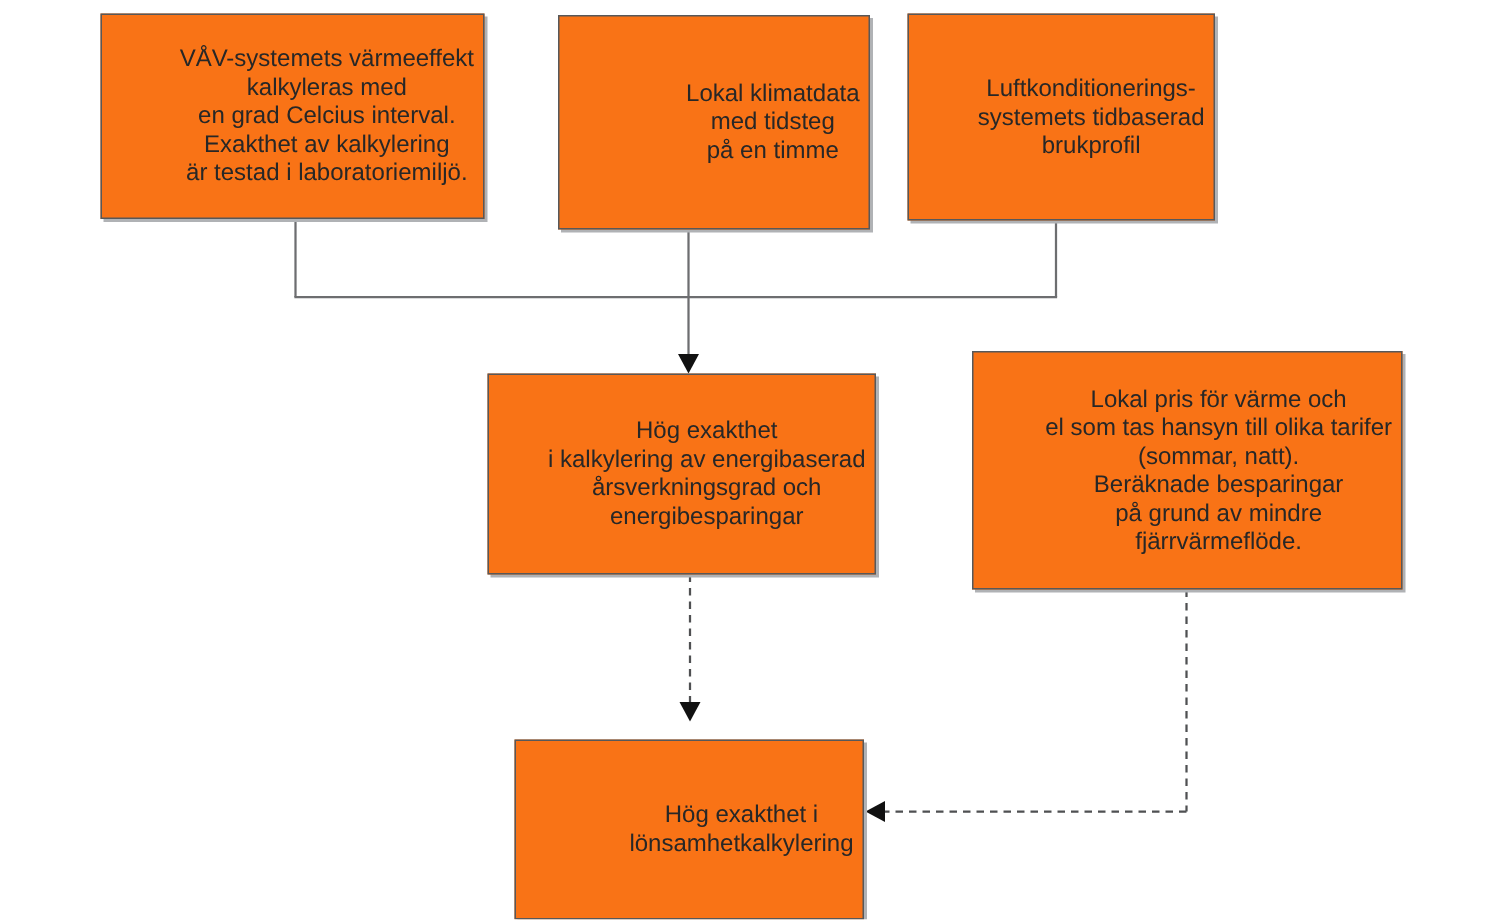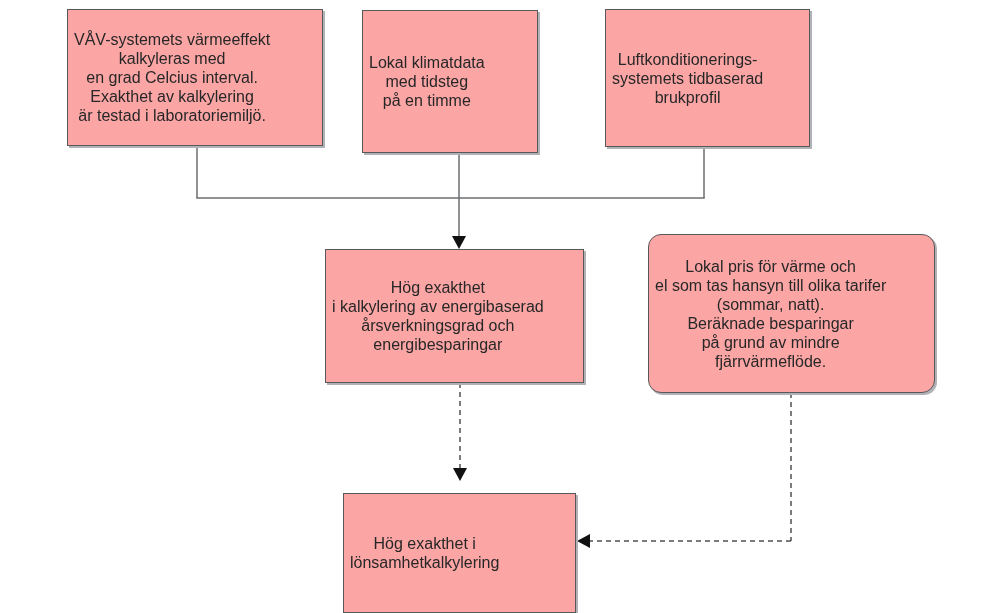--- a/index.html
+++ b/index.html
@@ -19,41 +19,41 @@
     position: absolute;
     left: 0;
     top: 0;
     width: 1000px;
     height: 613px;
     pointer-events: none;
   }
   .fbox {
     position: absolute;
     box-sizing: border-box;
-    background: #fca5a5;
+    background: #f97316;
     border: 1px solid #57585a;
     box-shadow: 2px 2px 0 0 #b0b2b5;
     display: flex;
     align-items: center;
-    justify-content: flex-start;
+    justify-content: flex-end;
     text-align: center;
   }
   .fbox .box-text {
     white-space: pre-line;
     font-size: 16px;
     line-height: 19px;
     color: #272727;
     padding: 2px 6px;
   }
   
   #box-vav           { left: 67px;  top: 9px;   width: 256px; height: 137px; }
-  #box-climate       { left: 362px; top: 10px;  width: 176px; height: 143px; }
+  #box-climate       { left: 372px; top: 10px;  width: 208px; height: 143px; }
   #box-ac            { left: 605px; top: 9px;   width: 205px; height: 138px; }
   #box-energy        { left: 325px; top: 249px; width: 259px; height: 134px; }
-  #box-price         { left: 648px; top: 234px; width: 287px; height: 159px; border-radius: 13px; }
+  #box-price         { left: 648px; top: 234px; width: 287px; height: 159px; }
   #box-profitability { left: 343px; top: 493px; width: 233px; height: 120px; }
 </style>
 </head>
 <body>
 
 <div class="canvas">
 
   <svg class="connectors" viewBox="0 0 1000 613" xmlns="http://www.w3.org/2000/svg">
 
     <line x1="197" y1="146" x2="197" y2="198" stroke-width="1.5" stroke="#6d6e70"></line>

